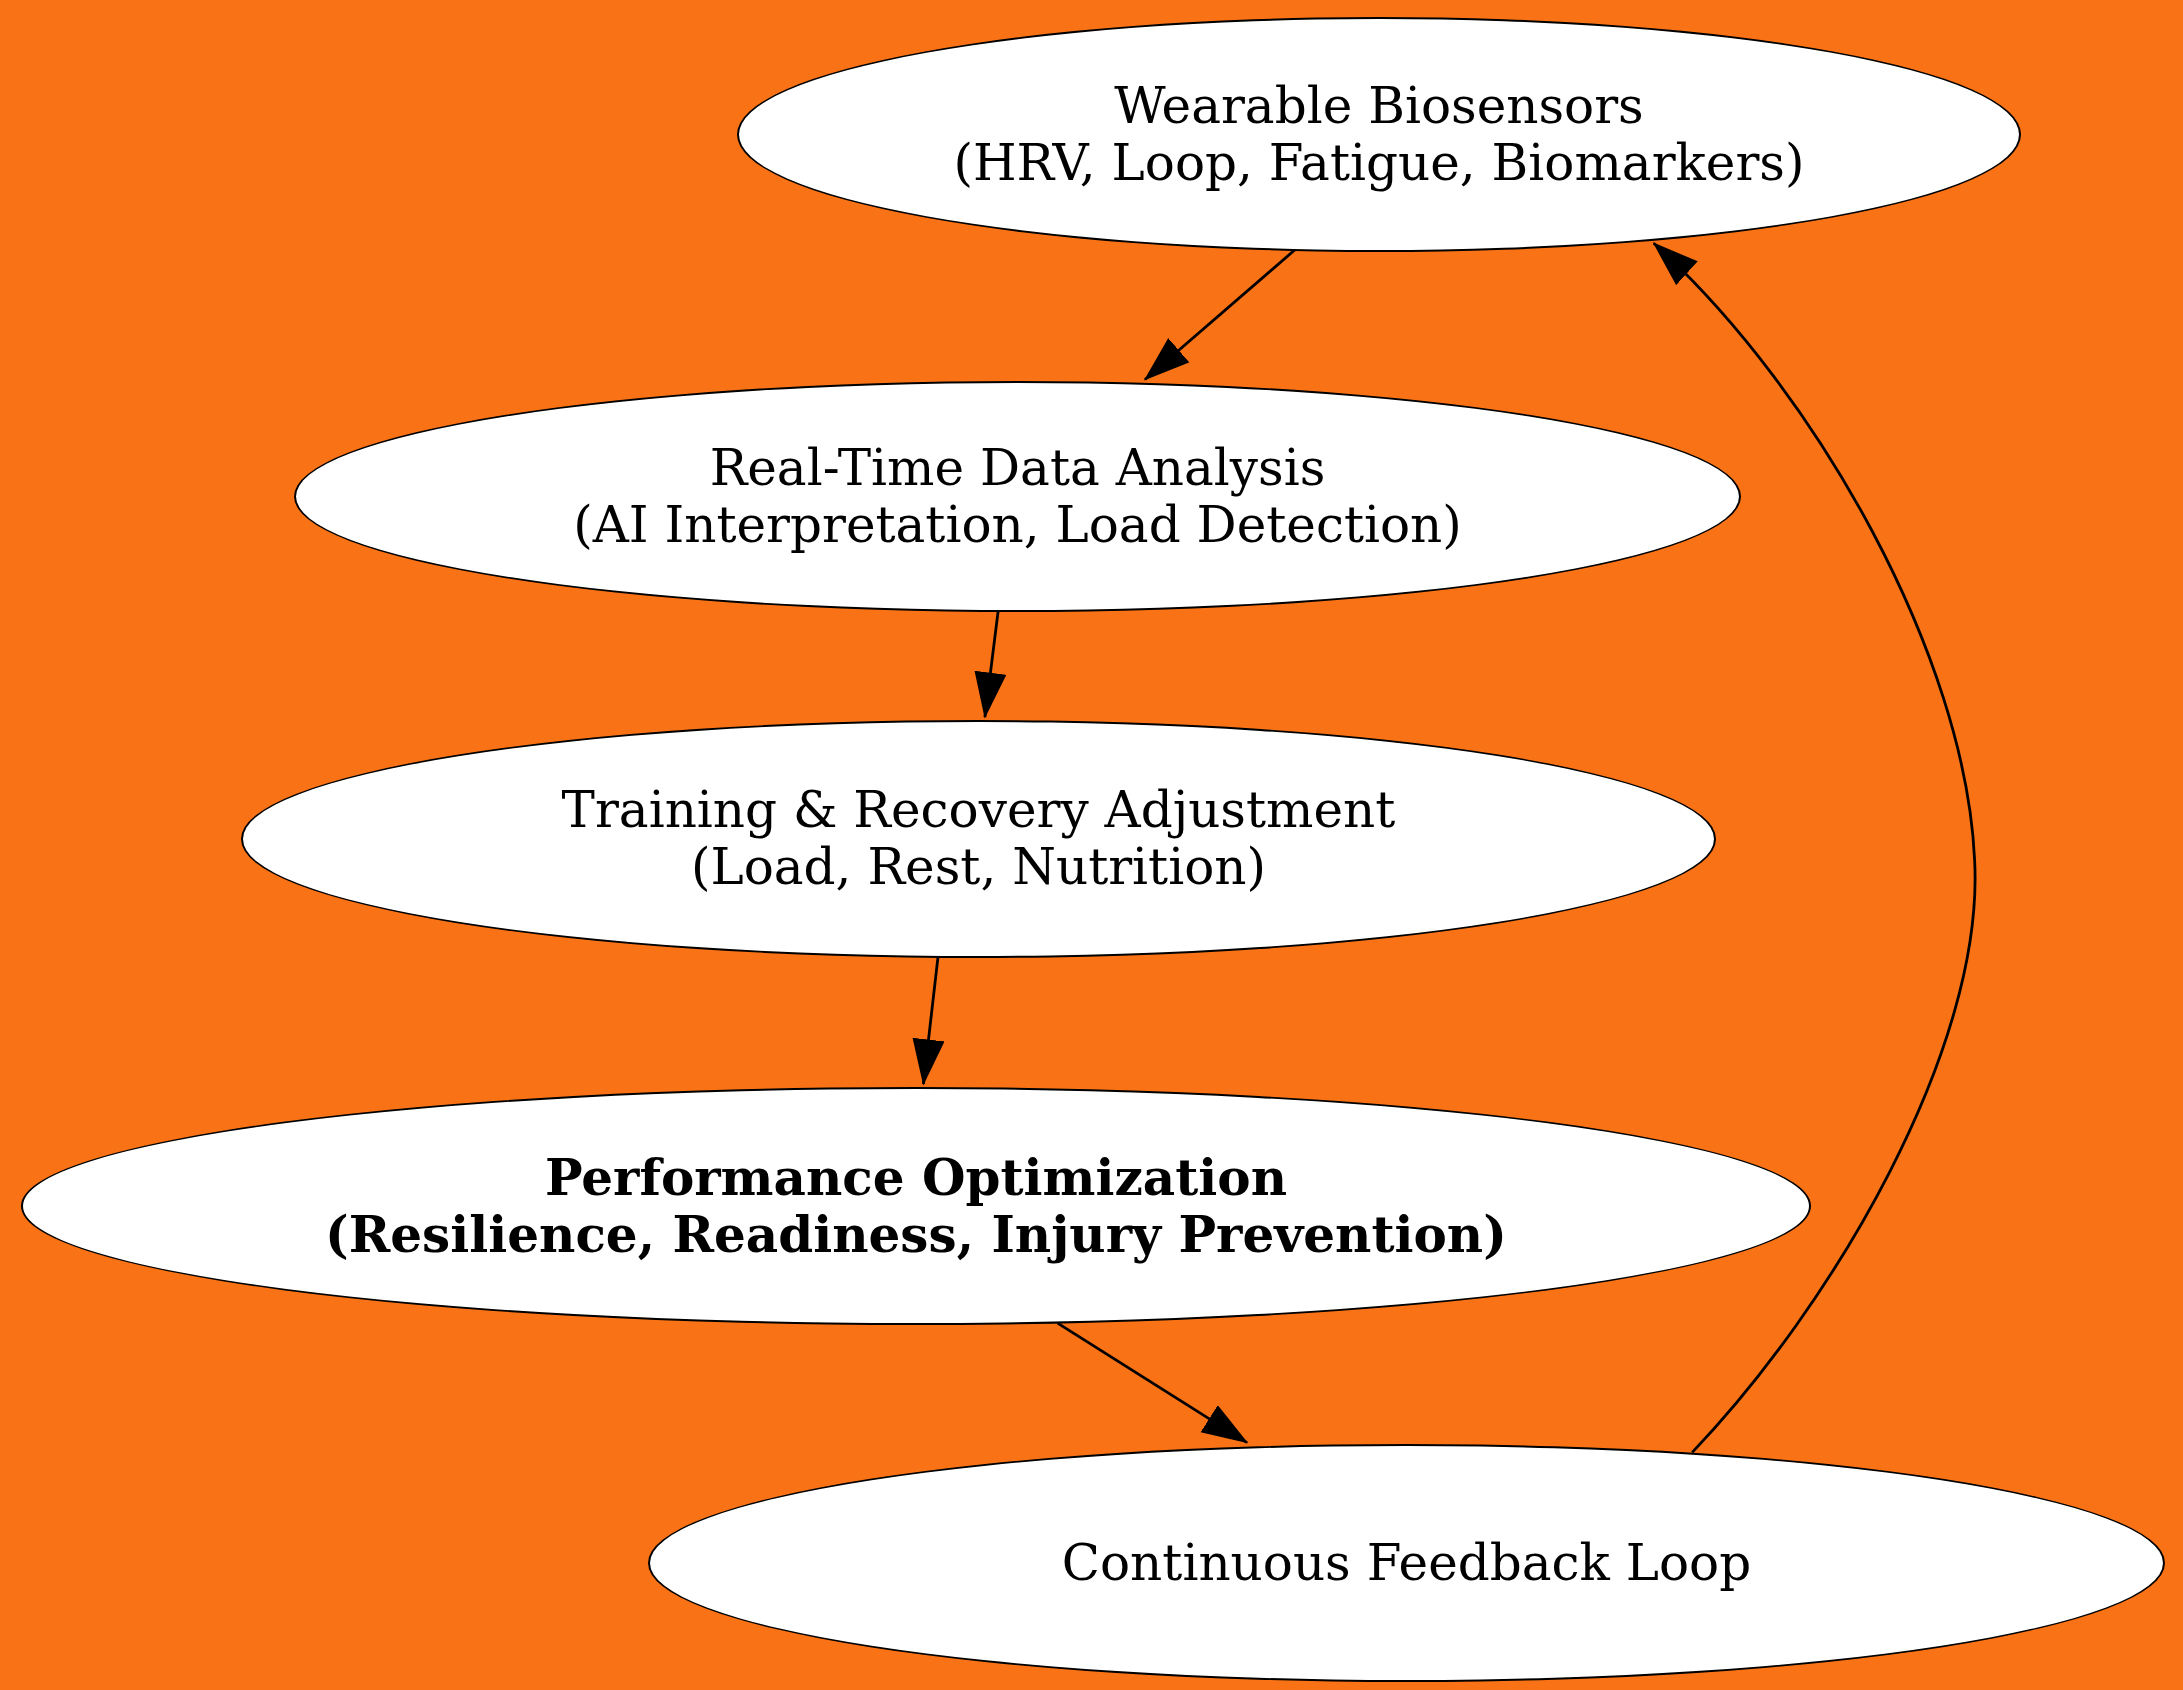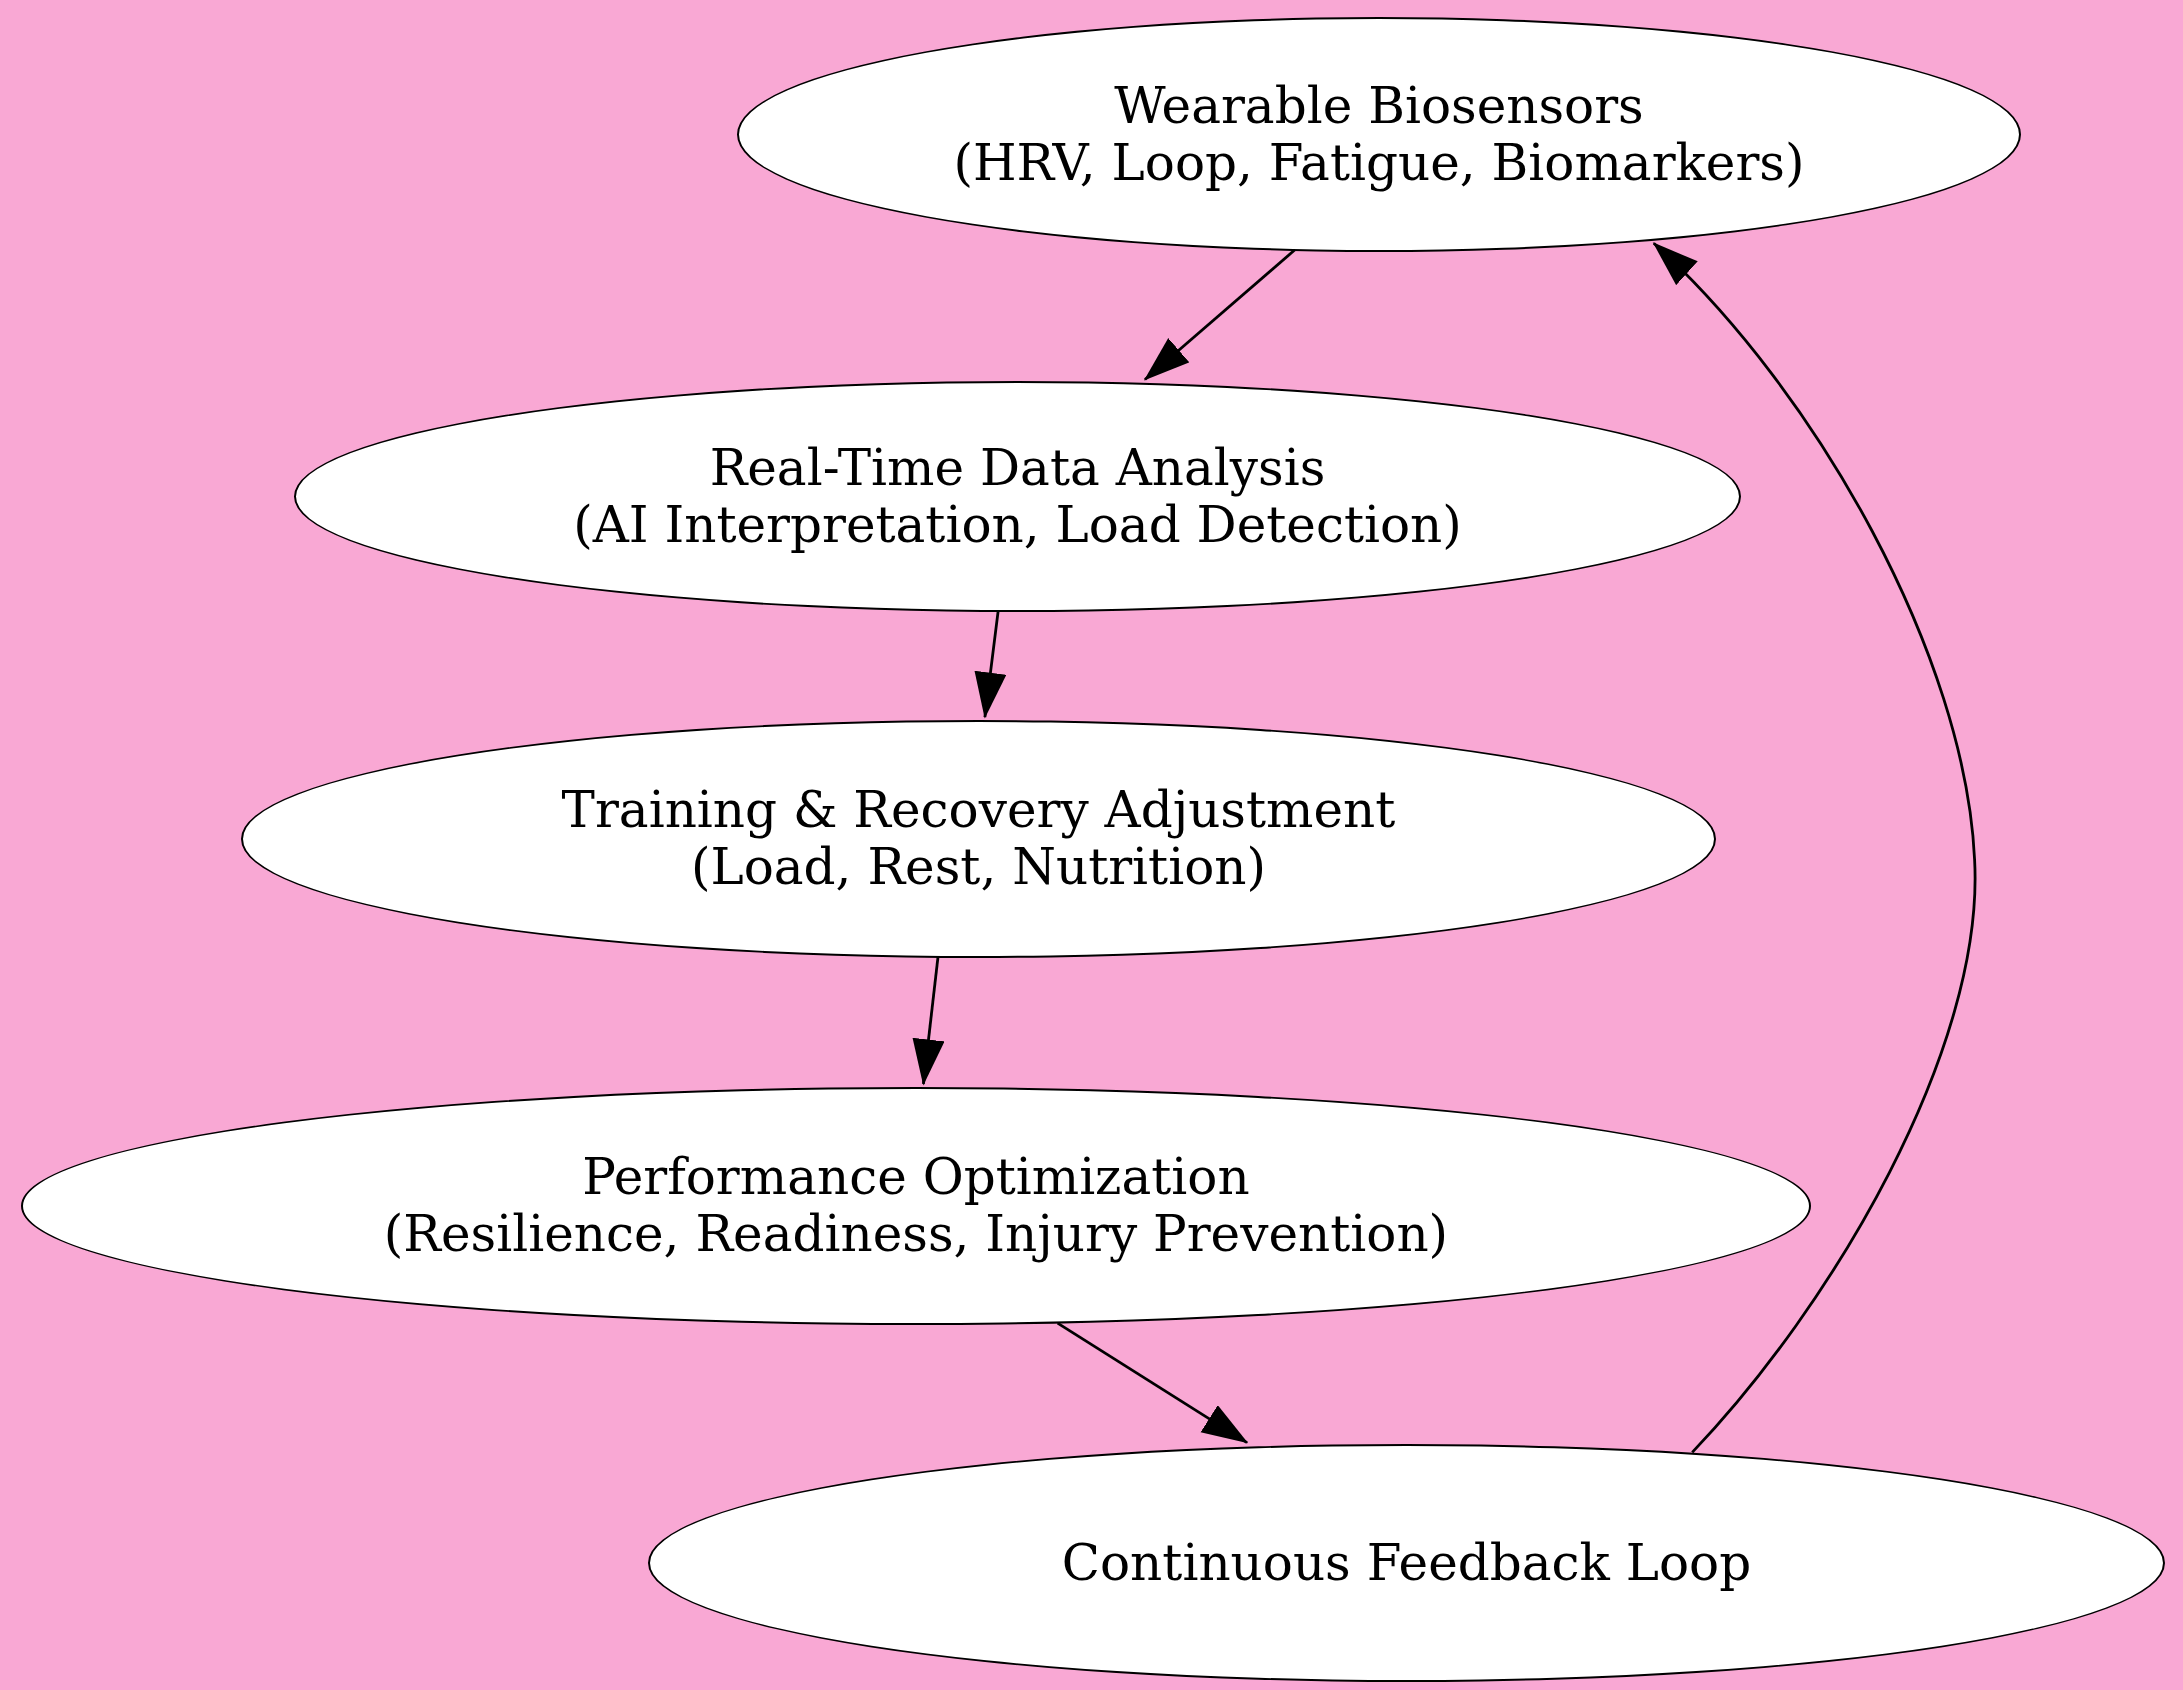--- a/index.html
+++ b/index.html
@@ -10,21 +10,21 @@
   }
   body {
     width: 2183px;
     height: 1690px;
     font-family: "DejaVu Serif", "Liberation Serif", serif;
   }
   .canvas {
     position: relative;
     width: 2183px;
     height: 1690px;
-    background: #f9a8d4;
+    background: #f97316;
     overflow: hidden;
   }
   .edge-layer {
     position: absolute;
     left: 0;
     top: 0;
     width: 2183px;
     height: 1690px;
   }
   .edge-layer path.edge {
@@ -83,21 +83,21 @@
   <div class="node" style="left:294px; top:381px; width:1447px; height:231px;align-items:center;">
     <span class="line">Real-Time Data Analysis</span>
     <span class="line">(AI Interpretation, Load Detection)</span>
   </div>
 
   <div class="node" style="left:241px; top:720px; width:1475px; height:238px;">
     <span class="line">Training &amp; Recovery Adjustment</span>
     <span class="line">(Load, Rest, Nutrition)</span>
   </div>
 
-  <div class="node" style="left:21px; top:1087px; width:1790px; height:238px;">
+  <div class="node" style="left:21px; top:1087px; width:1790px; height:238px;font-weight:bold;">
     <span class="line">Performance Optimization</span>
     <span class="line">(Resilience, Readiness, Injury Prevention)</span>
   </div>
 
   <div class="node" style="left:648px; top:1444px; width:1517px; height:238px;">
     <span class="line">Continuous Feedback Loop</span>
   </div>
 
 </div>
 

